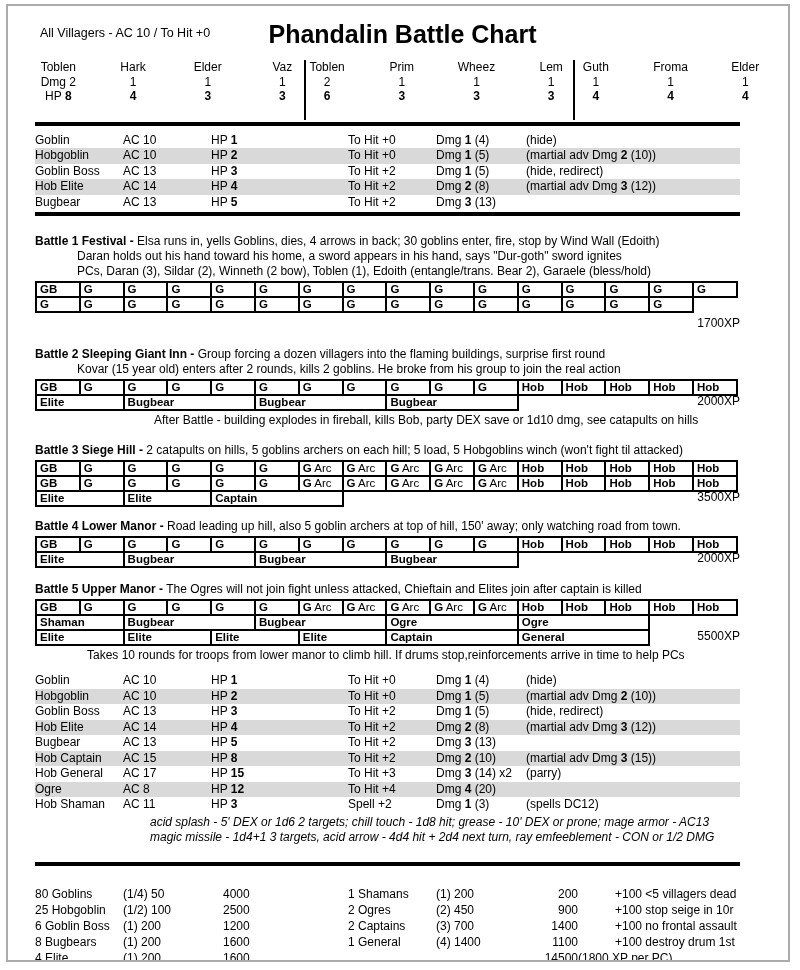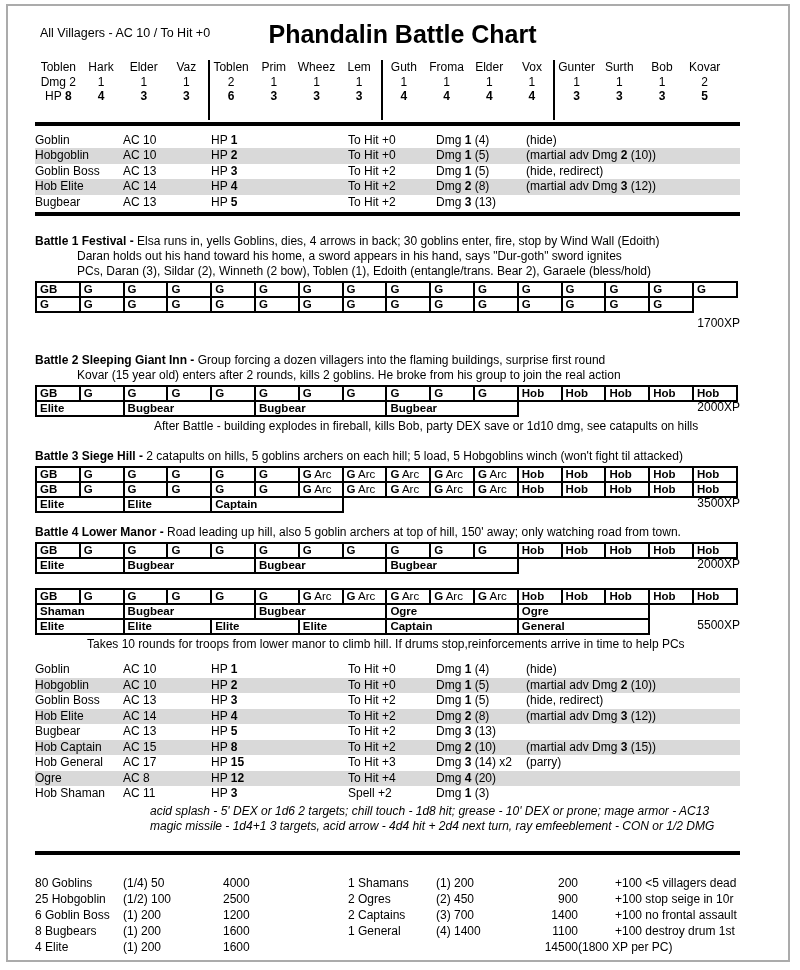--- a/index.html
+++ b/index.html
@@ -5,21 +5,21 @@
   html,body{margin:0;padding:0;}
   body{width:800px;height:970px;background:#ffffff;font-family:"Liberation Sans",sans-serif;color:#000;position:relative;}
   .page{position:absolute;left:6px;top:4px;width:780px;height:954px;border:2px solid #ababab;background:#fff;overflow:hidden;}
   .content{position:relative;padding:14px 0 0 27px;width:705px;}
 
   .header{position:relative;height:32px;}
   .subtitle{position:absolute;left:5px;top:6px;font-size:12.5px;white-space:nowrap;}
   .title{position:relative;left:15px;text-align:center;font-size:25px;font-weight:bold;white-space:nowrap;}
 
   .villagers{display:flex;margin:8px 0 0 2px;}
-  .vgroup{display:flex;padding-bottom:16px;}
+  .vgroup{display:flex;padding-bottom:16px;gap:32px;}
   .vgroup + .vgroup{border-left:2px solid #000;}
   .vcol{width:42.7px;text-align:center;font-size:12px;line-height:14.5px;}
   .vname,.vdmg,.vhp{white-space:nowrap;}
   .vhp b{font-weight:bold;}
 
   .bar{width:705px;height:4px;background:#000;}
   #bar1{margin-top:2px;}
 
   .stat-table{margin-top:7px;margin-bottom:2px;}
   .srow{display:grid;grid-template-columns:88px 88px 137px 88px 90px 1fr;height:15.5px;line-height:15.5px;font-size:12px;}
@@ -232,21 +232,21 @@
               <div class="bcell" style="left: 394.2px; width: 45.8px;"><b>G</b></div>
               <div class="bcell" style="left: 438px; width: 45.8px;"><b>G</b></div>
               <div class="bcell" style="left: 481.8px; width: 45.8px;"><b>G</b></div>
               <div class="bcell" style="left: 525.6px; width: 45.8px;"><b>G</b></div>
               <div class="bcell" style="left: 569.4px; width: 45.8px;"><b>G</b></div>
               <div class="bcell" style="left: 613.2px; width: 45.8px;"><b>G</b></div>
             </div>
           </div>
           <div class="xp-below">1700XP</div>
         </div>
-        <div class="battle" style="margin-top: 22px;">
+        <div class="battle" style="margin-top: 16px;">
           <div class="bheading"><b>Battle 2 Sleeping Giant Inn -</b> Group forcing a dozen villagers into the flaming buildings, surprise first round</div>
           <div class="bdesc">Kovar (15 year old) enters after 2 rounds, kills 2 goblins. He broke from his group to join the real action</div>
           <div class="bgrid">
             <div class="brow">
               <div class="bcell" style="left: 0px; width: 45.8px;"><b>GB</b></div>
               <div class="bcell" style="left: 43.8px; width: 45.8px;"><b>G</b></div>
               <div class="bcell" style="left: 87.6px; width: 45.8px;"><b>G</b></div>
               <div class="bcell" style="left: 131.4px; width: 45.8px;"><b>G</b></div>
               <div class="bcell" style="left: 175.2px; width: 45.8px;"><b>G</b></div>
               <div class="bcell" style="left: 219px; width: 45.8px;"><b>G</b></div>
@@ -342,20 +342,21 @@
             <div class="brow">
               <div class="bcell" style="left: 0px; width: 89.6px;"><b>Elite</b></div>
               <div class="bcell" style="left: 87.6px; width: 133.4px;"><b>Bugbear</b></div>
               <div class="bcell" style="left: 219px; width: 133.4px;"><b>Bugbear</b></div>
               <div class="bcell" style="left: 350.4px; width: 133.4px;"><b>Bugbear</b></div>
             </div>
             <span class="xp-inline">2000XP</span>
           </div>
         </div>
         <div class="battle" style="margin-top: 12px;">
+          <div class="bheading"><b>Battle 5 Upper Manor -</b> The Ogres will not join fight unless attacked, Chieftain and Elites join after captain is killed</div>
           <div class="bgrid">
             <div class="brow">
               <div class="bcell" style="left: 0px; width: 45.8px;"><b>GB</b></div>
               <div class="bcell" style="left: 43.8px; width: 45.8px;"><b>G</b></div>
               <div class="bcell" style="left: 87.6px; width: 45.8px;"><b>G</b></div>
               <div class="bcell" style="left: 131.4px; width: 45.8px;"><b>G</b></div>
               <div class="bcell" style="left: 175.2px; width: 45.8px;"><b>G</b></div>
               <div class="bcell" style="left: 219px; width: 45.8px;"><b>G</b></div>
               <div class="bcell" style="left: 262.8px; width: 45.8px;"><b>G</b> Arc</div>
               <div class="bcell" style="left: 306.6px; width: 45.8px;"><b>G</b> Arc</div>
@@ -453,20 +454,21 @@
           <div class="scell">To Hit +4</div>
           <div class="scell">Dmg <b>4</b> (20)</div>
           <div class="scell"></div>
         </div>
         <div class="srow">
           <div class="scell">Hob Shaman</div>
           <div class="scell">AC 11</div>
           <div class="scell">HP <b>3</b></div>
           <div class="scell">Spell +2</div>
           <div class="scell">Dmg <b>1</b> (3)</div>
+          <div class="scell">(spells DC12)</div>
         </div>
       </div>
 
     <div class="spell-notes" id="spell-notes">
         <div>acid splash - 5' DEX or 1d6 2 targets; chill touch - 1d8 hit; grease - 10' DEX or prone; mage armor - AC13</div>
         <div>magic missile - 1d4+1 3 targets, acid arrow - 4d4 hit + 2d4 next turn, ray emfeeblement - CON or 1/2 DMG</div>
       </div>
 
     <div class="bar" id="bar3"></div>
 

